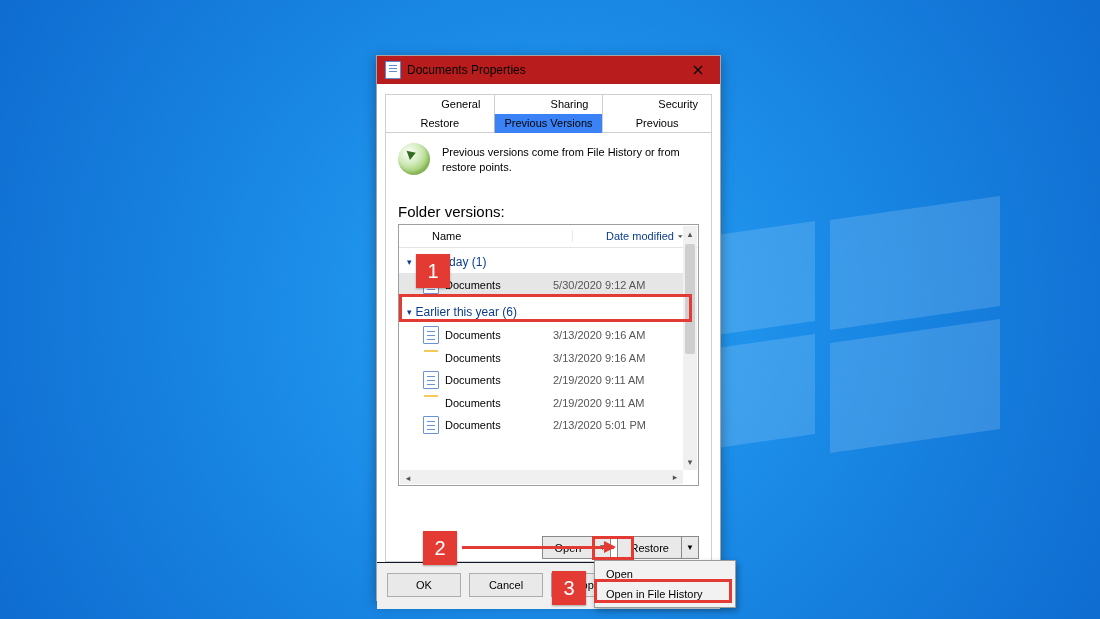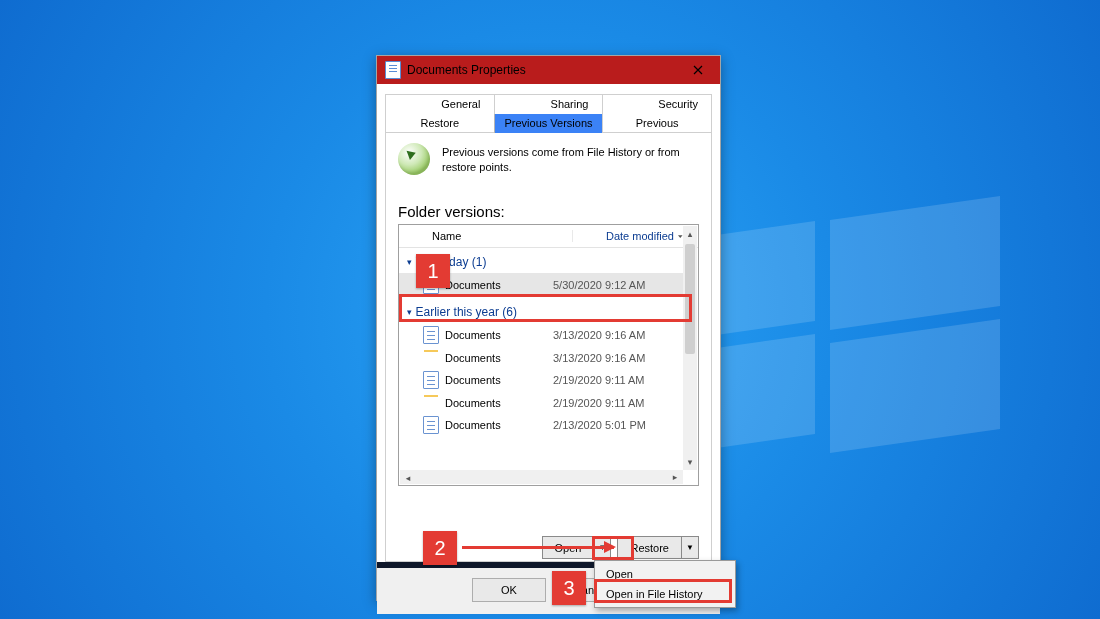--- a/index.html
+++ b/index.html
@@ -184,23 +184,23 @@
     display:flex; height:21px;
     border:1px solid #8a8a8a;
     background:#e9e9e9;
     font-size:11px;
     align-items:stretch;
   }
   .splitbtn .main{ padding:0 12px; display:flex; align-items:center; }
   .splitbtn .drop{ width:16px; border-left:1px solid #8a8a8a; display:flex; align-items:center; justify-content:center; font-size:8px;}
 
   .bottom-bar{
-    background:#f0f0f0; border-top:6px solid #0f172a;
+    background:#f0f0f0; border-top:1px solid #0f172a;
     padding: 10px 10px 12px 10px;
-    display:flex; justify-content:flex-end; gap:8px;
+    display:flex; gap:8px;
   }
   .btn{
     min-width:72px; height:22px;
     border:1px solid #adadad; background:#e9e9e9;
     font-size:11px; display:flex; align-items:center; justify-content:center;
   }
 
   
   .badge{
     position:absolute;

